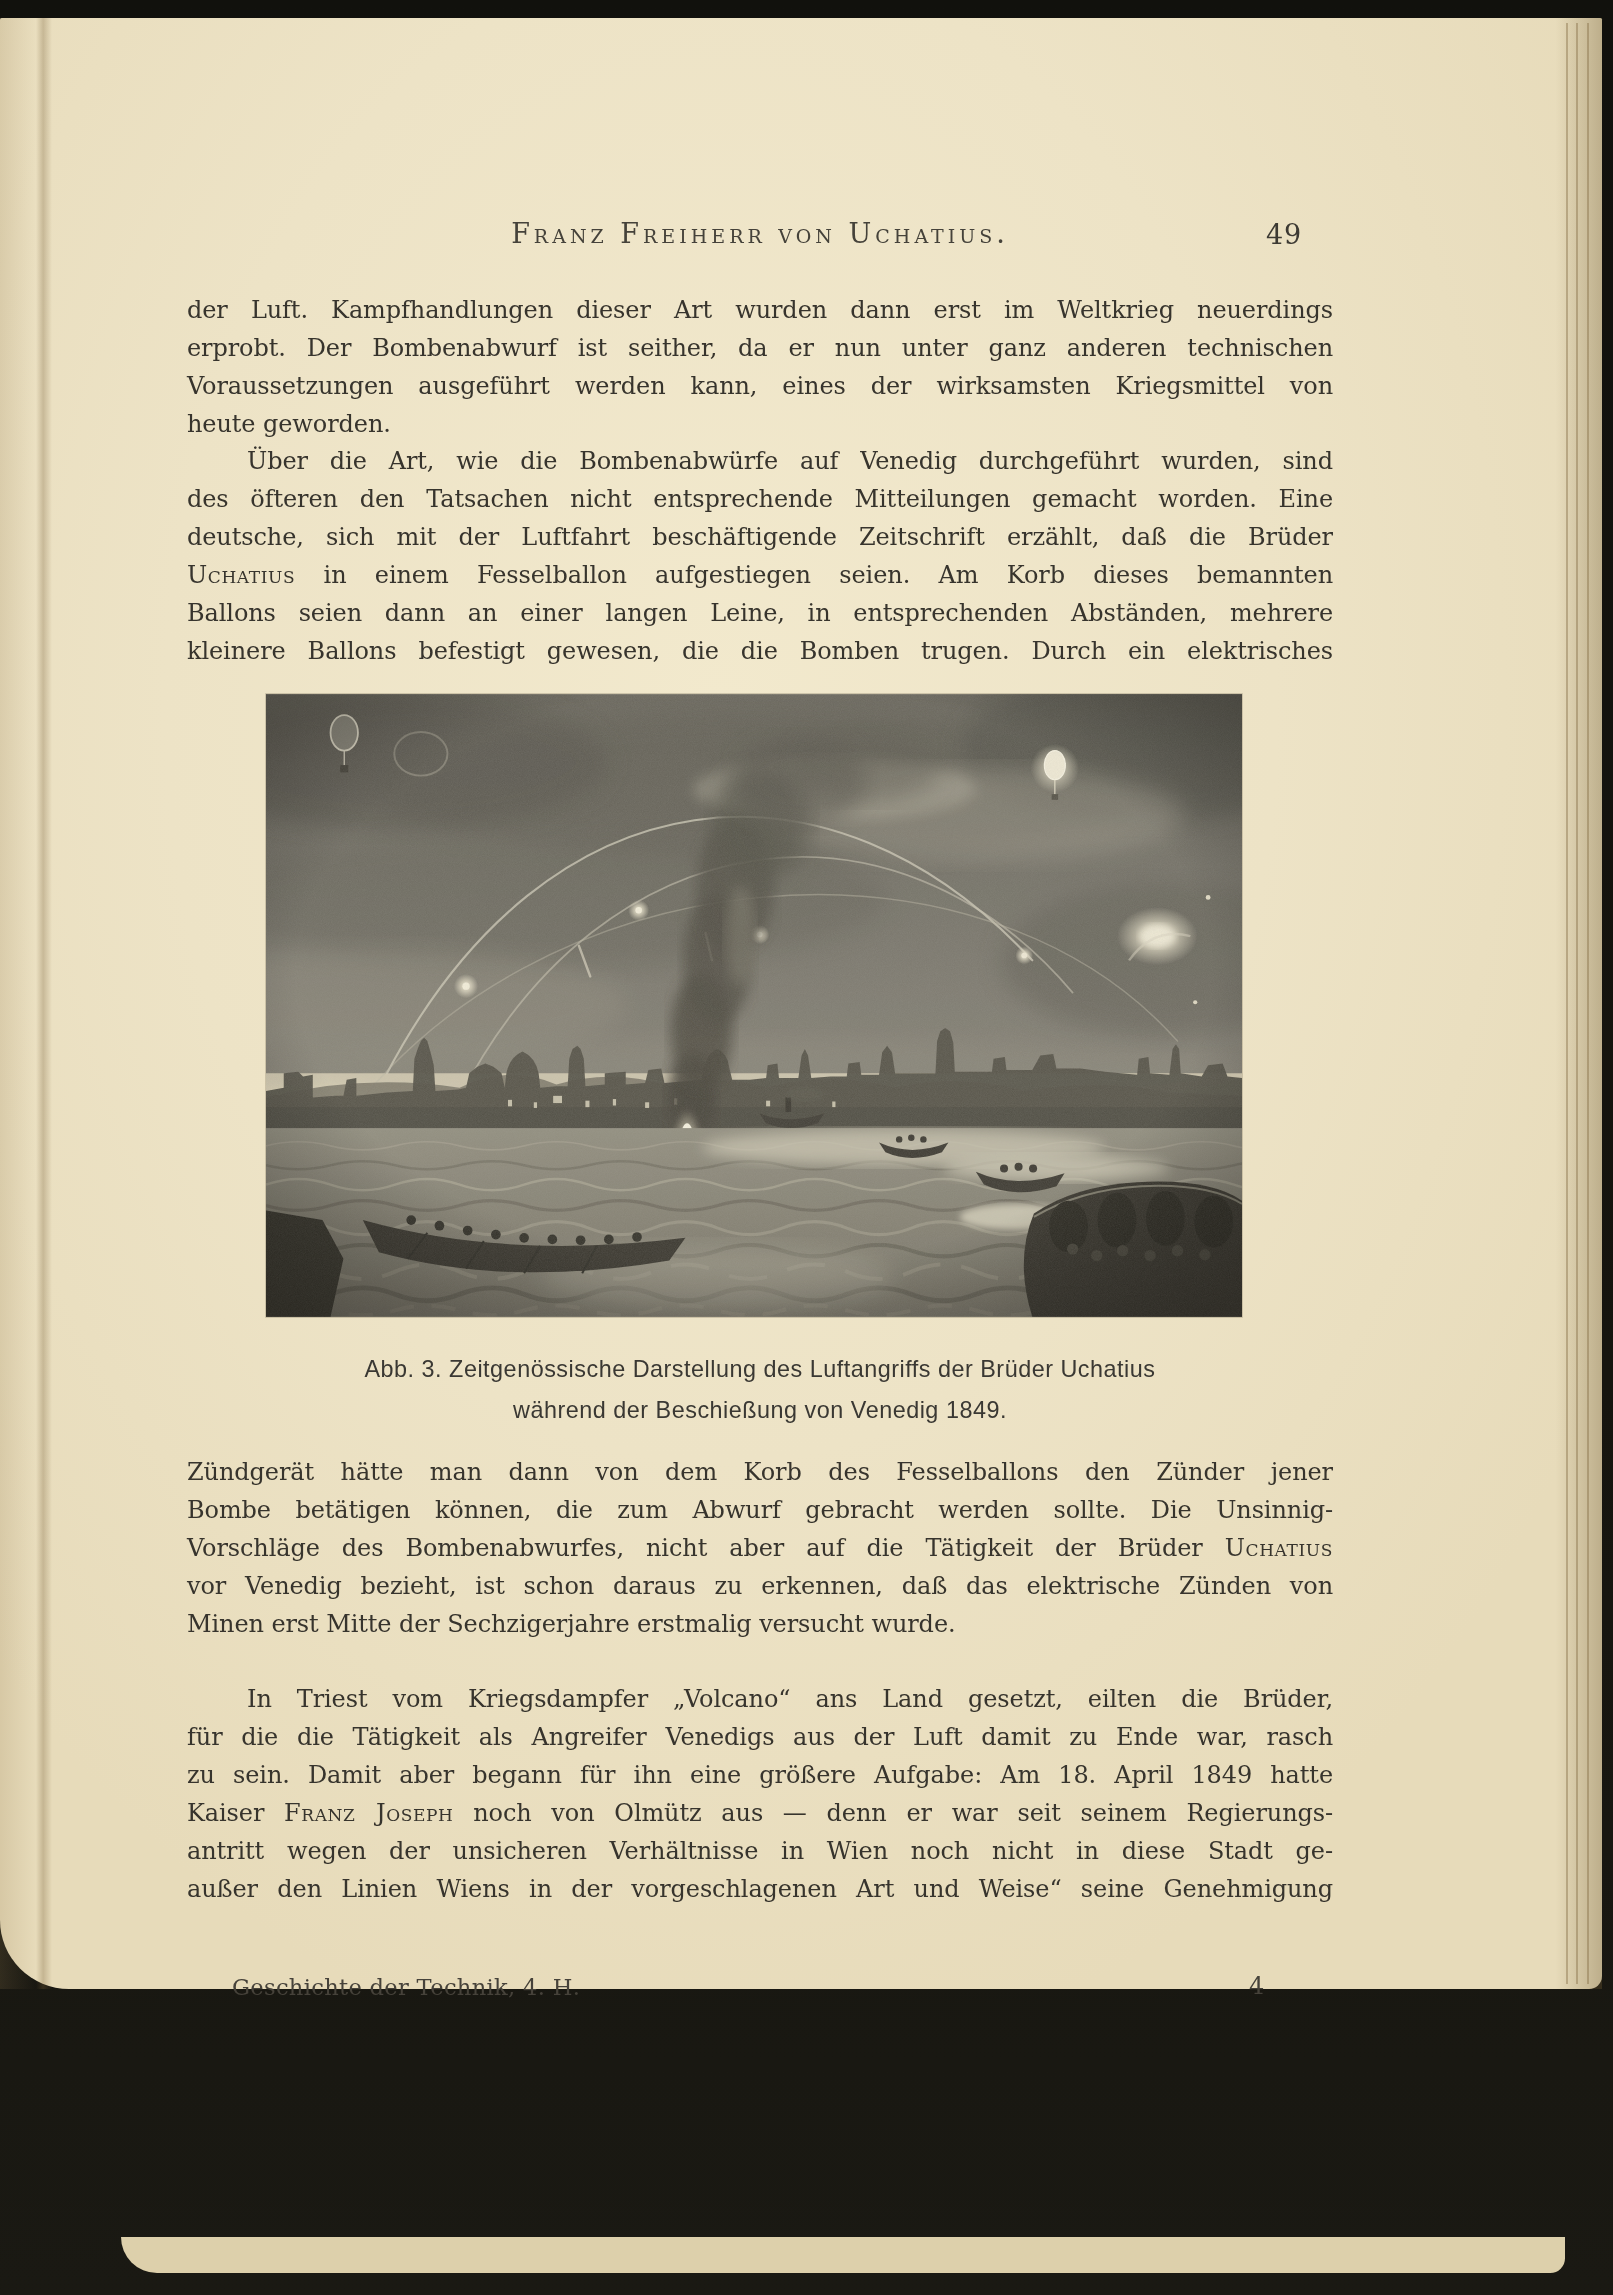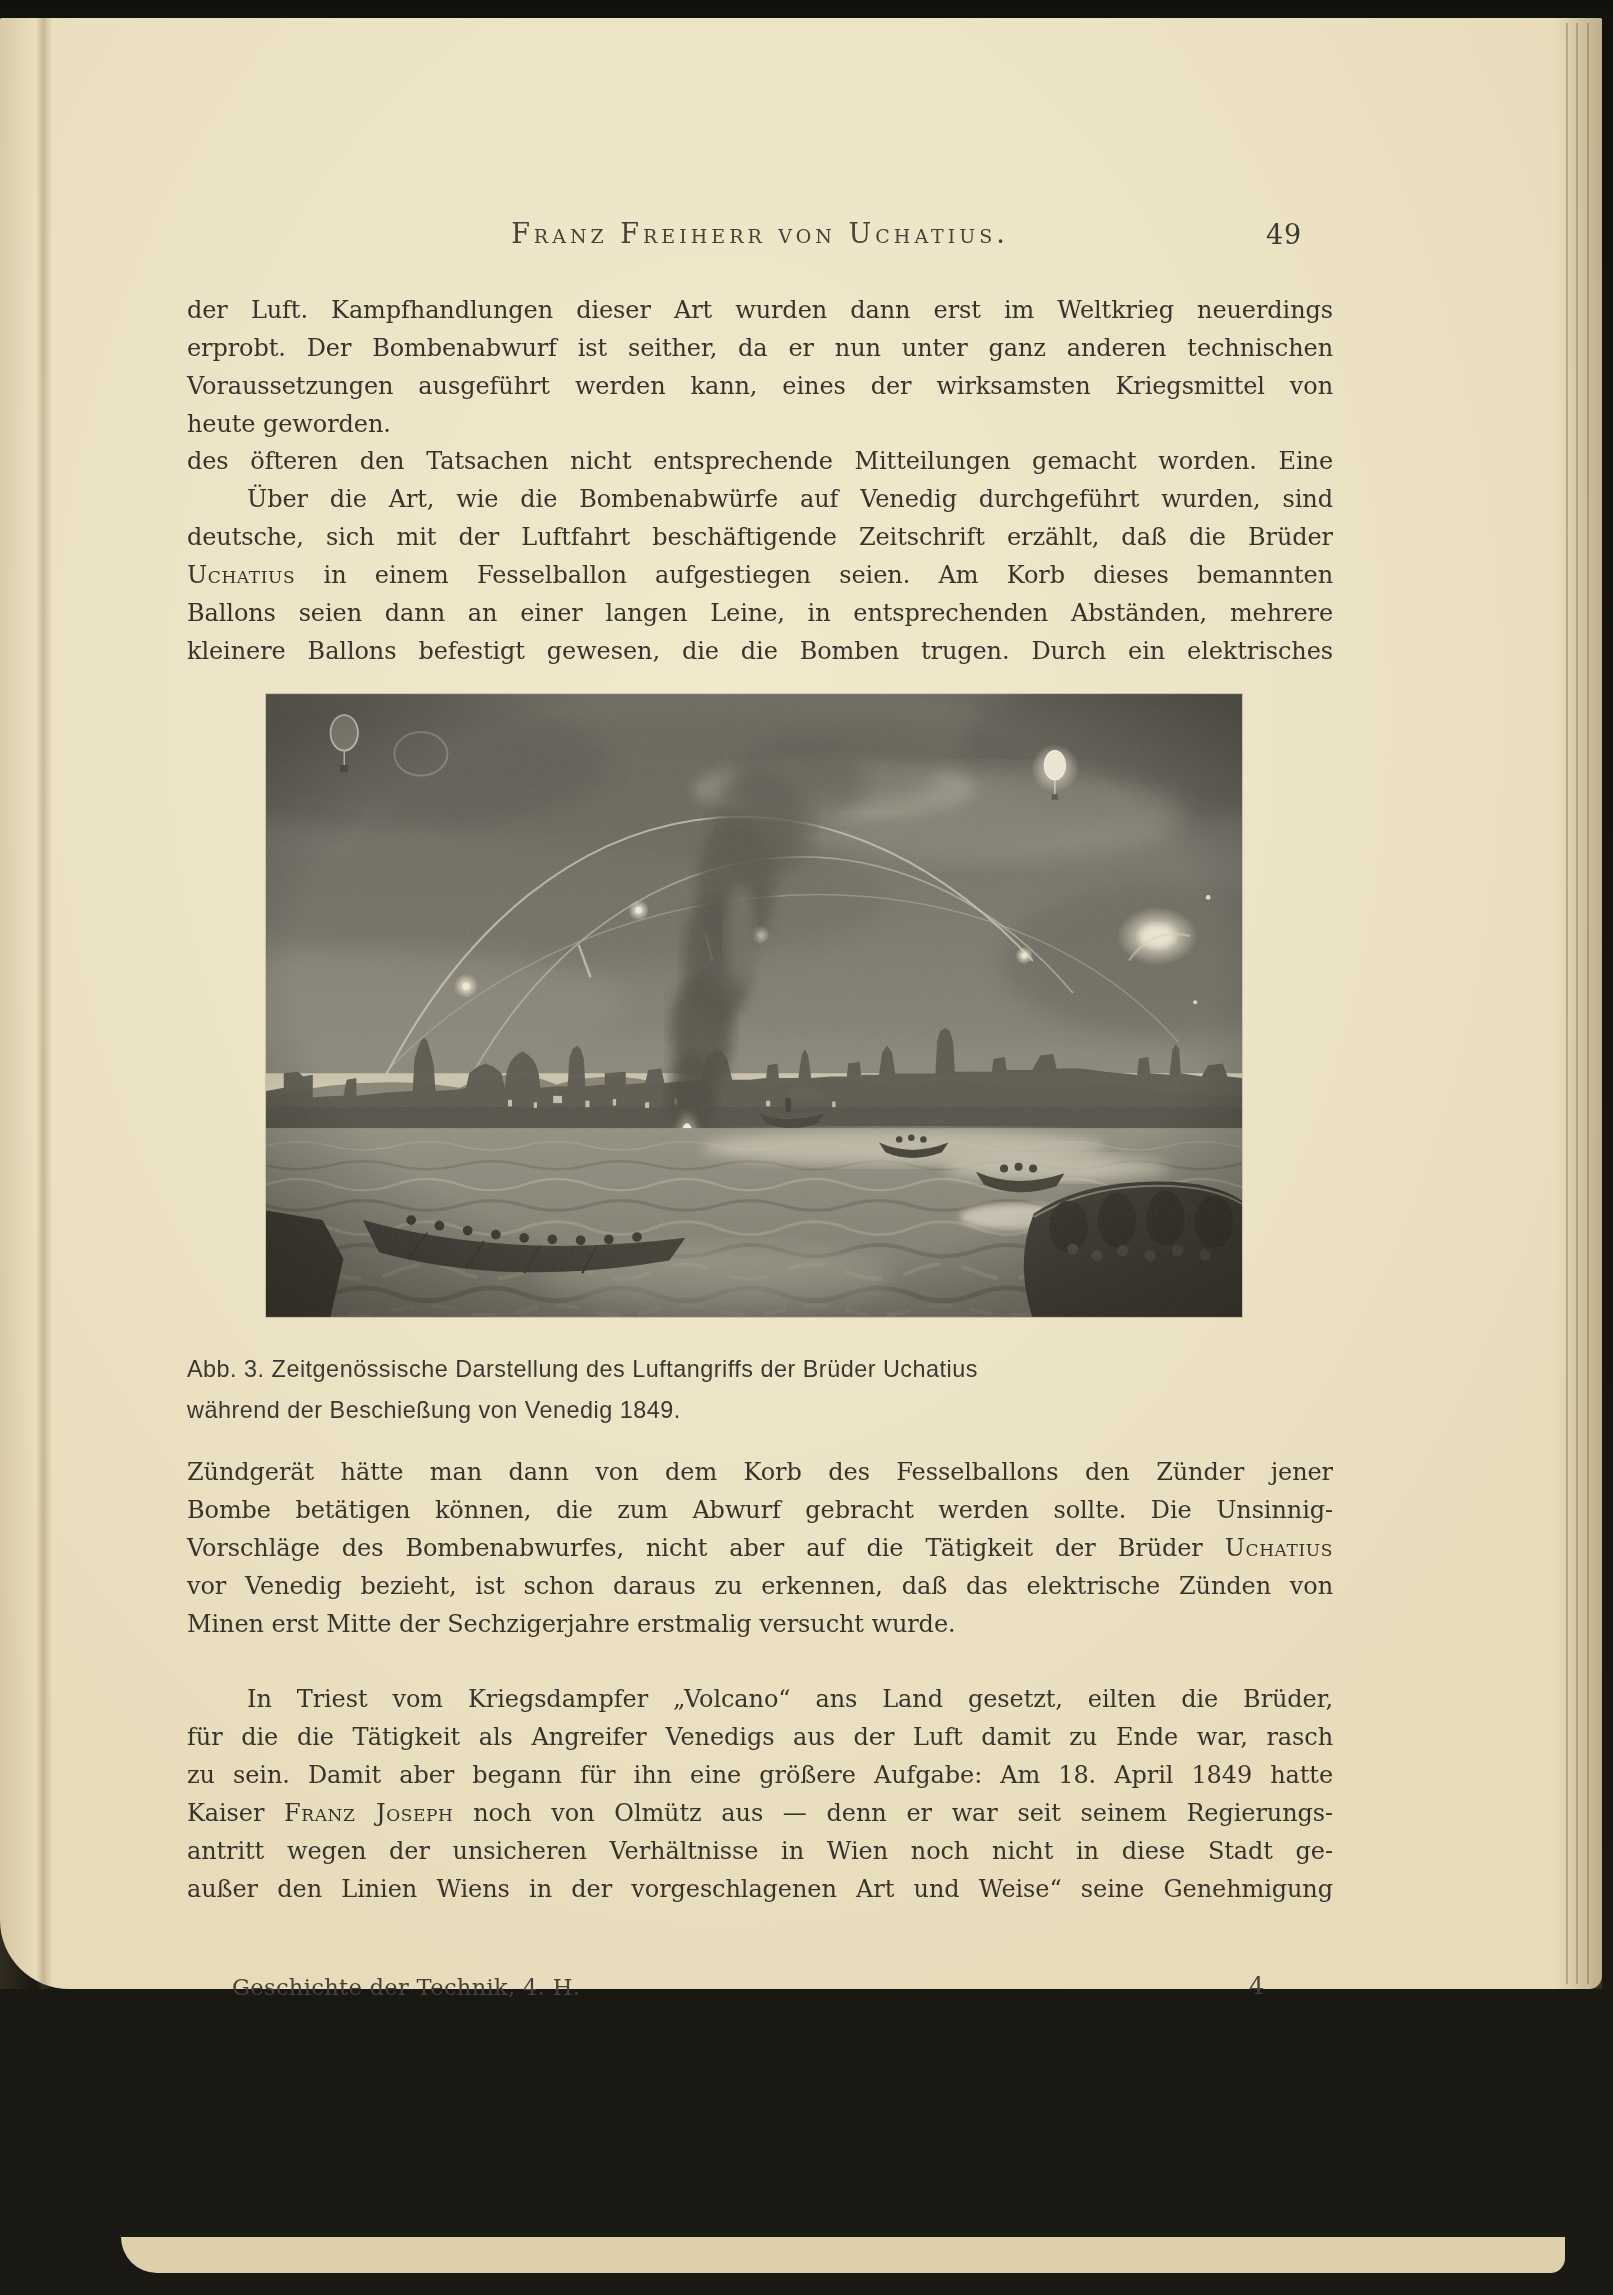--- a/index.html
+++ b/index.html
@@ -35,21 +35,21 @@
   .p0{top:273px}.p1{top:424px}.p2{top:1435px}.p3{top:1662px}
   .tline{text-align:justify;text-align-last:justify;min-height:38px}
   .tlast{text-align-last:left}
   .tindent{text-indent:60px}
   .sc{font-variant:small-caps;letter-spacing:0.6px}
 
   figure.illus{position:absolute;left:266px;top:676px;width:976px;height:623px;margin:0;
     box-shadow:0 0 0 0.8px rgba(70,62,44,.25)}
   figure.illus svg{display:block}
 
-  .caption{position:absolute;left:187px;top:1331px;width:1146px;
+  .caption{position:absolute;left:187px;top:1331px;width:1146px;text-align:center;
     font-family:"Liberation Sans","DejaVu Sans",sans-serif;font-size:23.4px;line-height:41px;
     color:#3a3833;letter-spacing:0.5px}
 
   .footer-sig{position:absolute;left:232px;top:1956px;font-size:22.6px;color:#46423a;letter-spacing:0.3px}
   .footer-sheet{position:absolute;left:1249px;top:1954px;font-size:24px;color:#46423a}
 </style>
 </head>
 <body>
 
 <div class="under-sheet"></div>
@@ -67,22 +67,22 @@
     <span class="rh-page">49</span>
   </div>
 
   <div class="para p0">
       <div class="tline"><span>der Luft. Kampfhandlungen dieser Art wurden dann erst im Weltkrieg neuerdings</span></div>
       <div class="tline"><span>erprobt. Der Bombenabwurf ist seither, da er nun unter ganz anderen technischen</span></div>
       <div class="tline"><span>Voraussetzungen ausgeführt werden kann, eines der wirksamsten Kriegsmittel von</span></div>
       <div class="tline tlast"><span>heute geworden.</span></div>
     </div>
   <div class="para p1">
+      <div class="tline tindent"><span>Über die Art, wie die Bombenabwürfe auf Venedig durchgeführt wurden, sind</span></div>
       <div class="tline"><span>des öfteren den Tatsachen nicht entsprechende Mitteilungen gemacht worden. Eine</span></div>
-      <div class="tline tindent"><span>Über die Art, wie die Bombenabwürfe auf Venedig durchgeführt wurden, sind</span></div>
       <div class="tline"><span>deutsche, sich mit der Luftfahrt beschäftigende Zeitschrift erzählt, daß die Brüder</span></div>
       <div class="tline"><span class="sc">Uchatius</span><span> in einem Fesselballon aufgestiegen seien. Am Korb dieses bemannten</span></div>
       <div class="tline"><span>Ballons seien dann an einer langen Leine, in entsprechenden Abständen, mehrere</span></div>
       <div class="tline"><span>kleinere Ballons befestigt gewesen, die die Bomben trugen. Durch ein elektrisches</span></div>
     </div>
 
   <figure class="illus">
     <svg width="976" height="623" viewBox="0 0 1210 772">
       <defs>
         <linearGradient id="sky" x1="0" y1="0" x2="0" y2="1">

